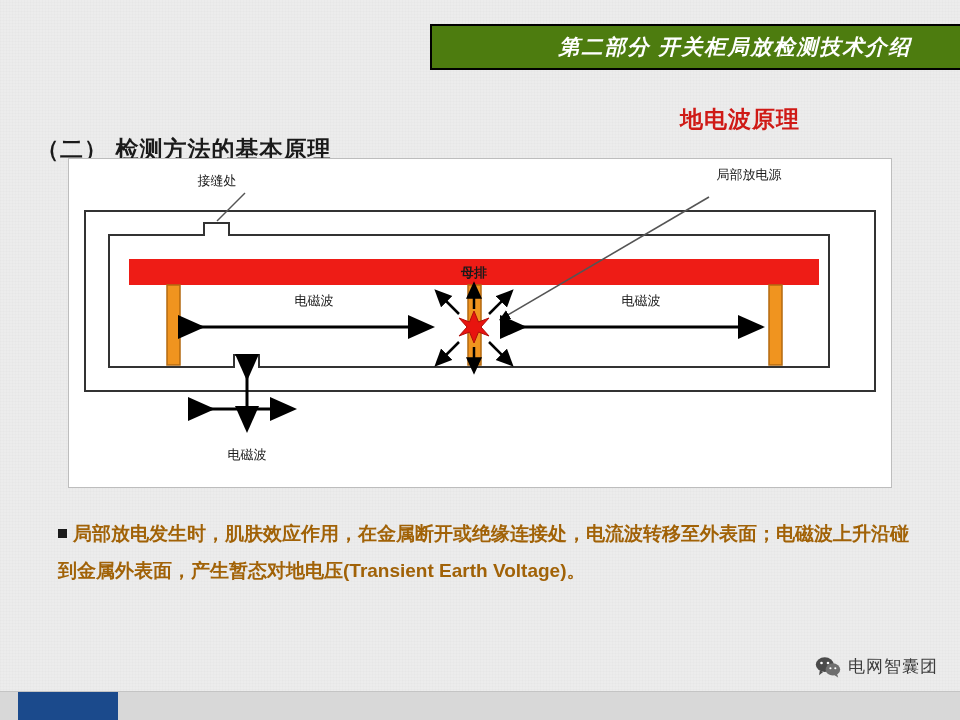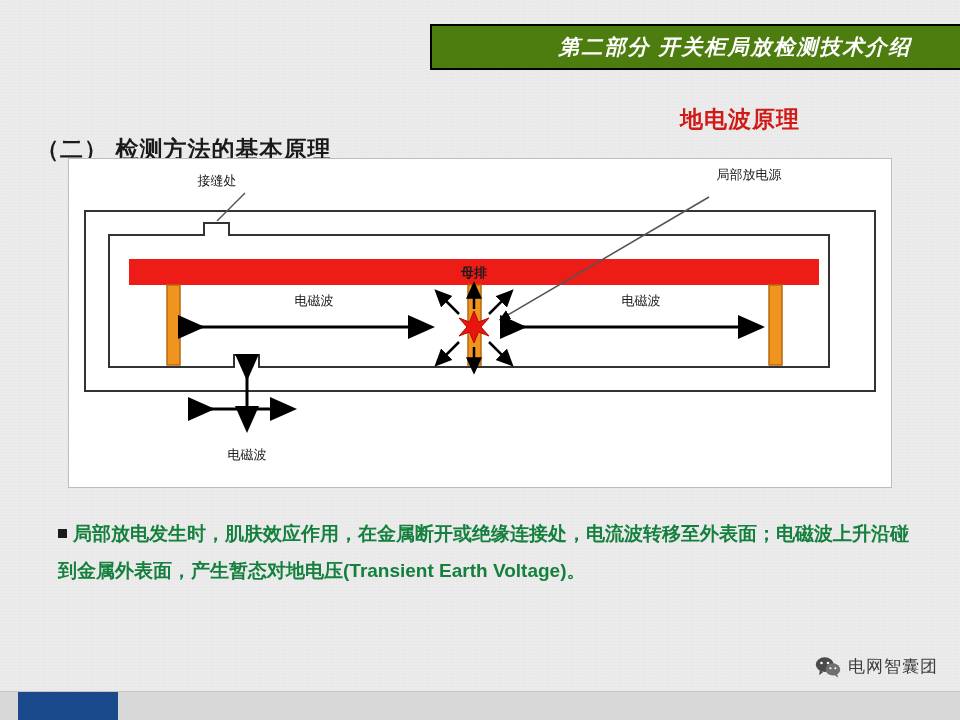--- a/index.html
+++ b/index.html
@@ -80,21 +80,21 @@
     border: 1px solid #bdbdbd;
     box-sizing: border-box;
   }
   .fig-svg { display: block; }
   .body-text {
     position: absolute;
     top: 515px;
     left: 58px;
     width: 862px;
     font-size: 19px;
-    color: #15803d;
+    color: #a16207;
     line-height: 1.95;
     font-weight: bold;
   }
   .bullet-mark {
     display: inline-block;
     width: 9px;
     height: 9px;
     background: #1a1a1a;
     margin-right: 6px;
     vertical-align: 2px;

